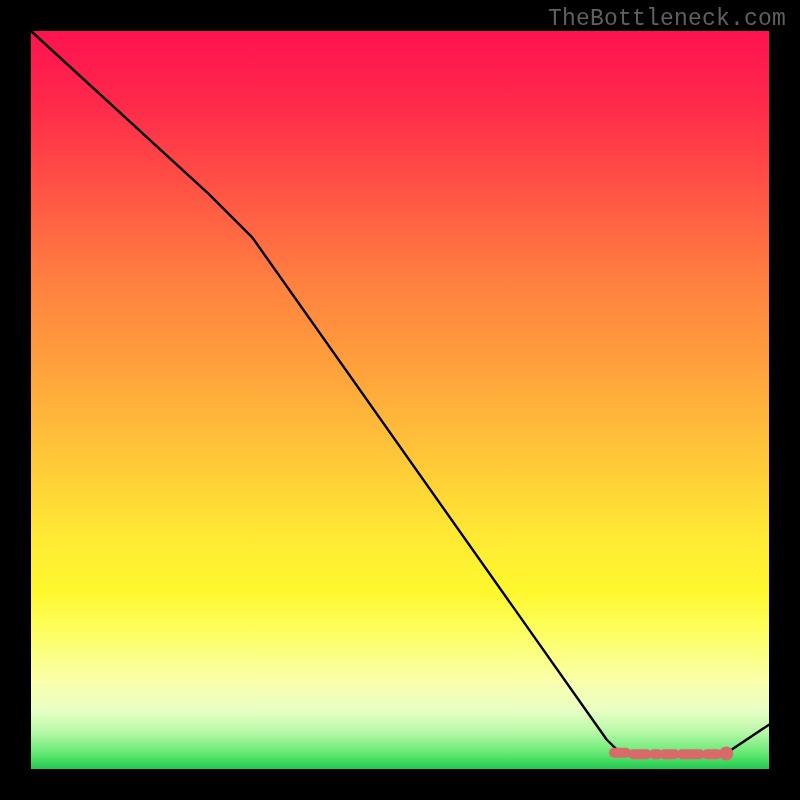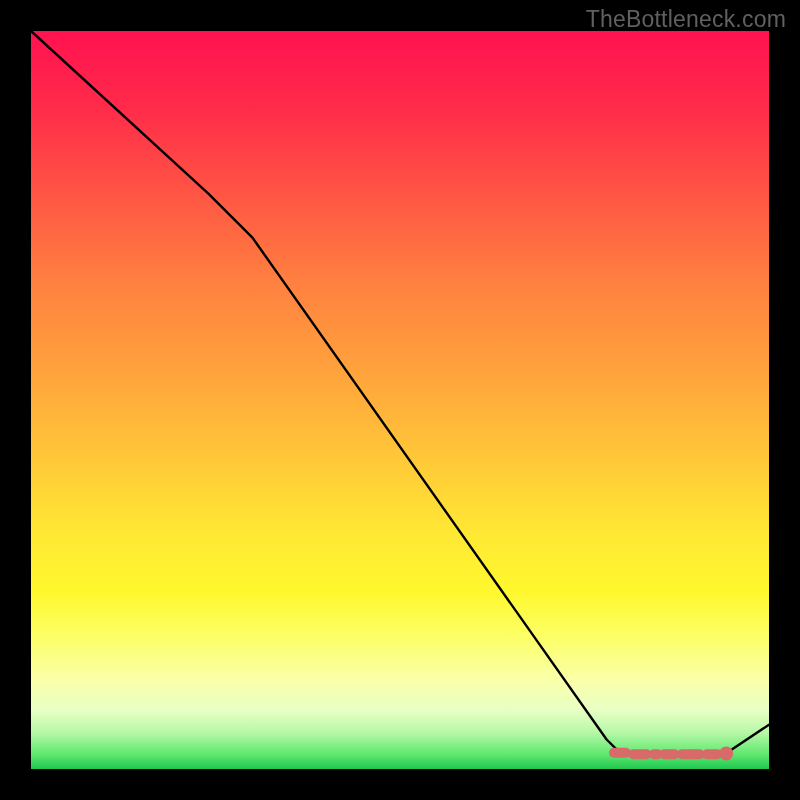--- a/index.html
+++ b/index.html
@@ -46,20 +46,21 @@
   }
   .watermark {
     position: absolute;
     top: 6px;
     right: 14px;
     color: #606060;
     font-size: 23px;
     font-weight: 500;
     letter-spacing: 0.2px;
     user-select: none;
+    font-family: Liberation Mono, monospace;
   }
   svg.curve {
     position: absolute;
     left: 0;
     top: 0;
     width: 738px;
     height: 738px;
     overflow: visible;
   }
   .line-main {

